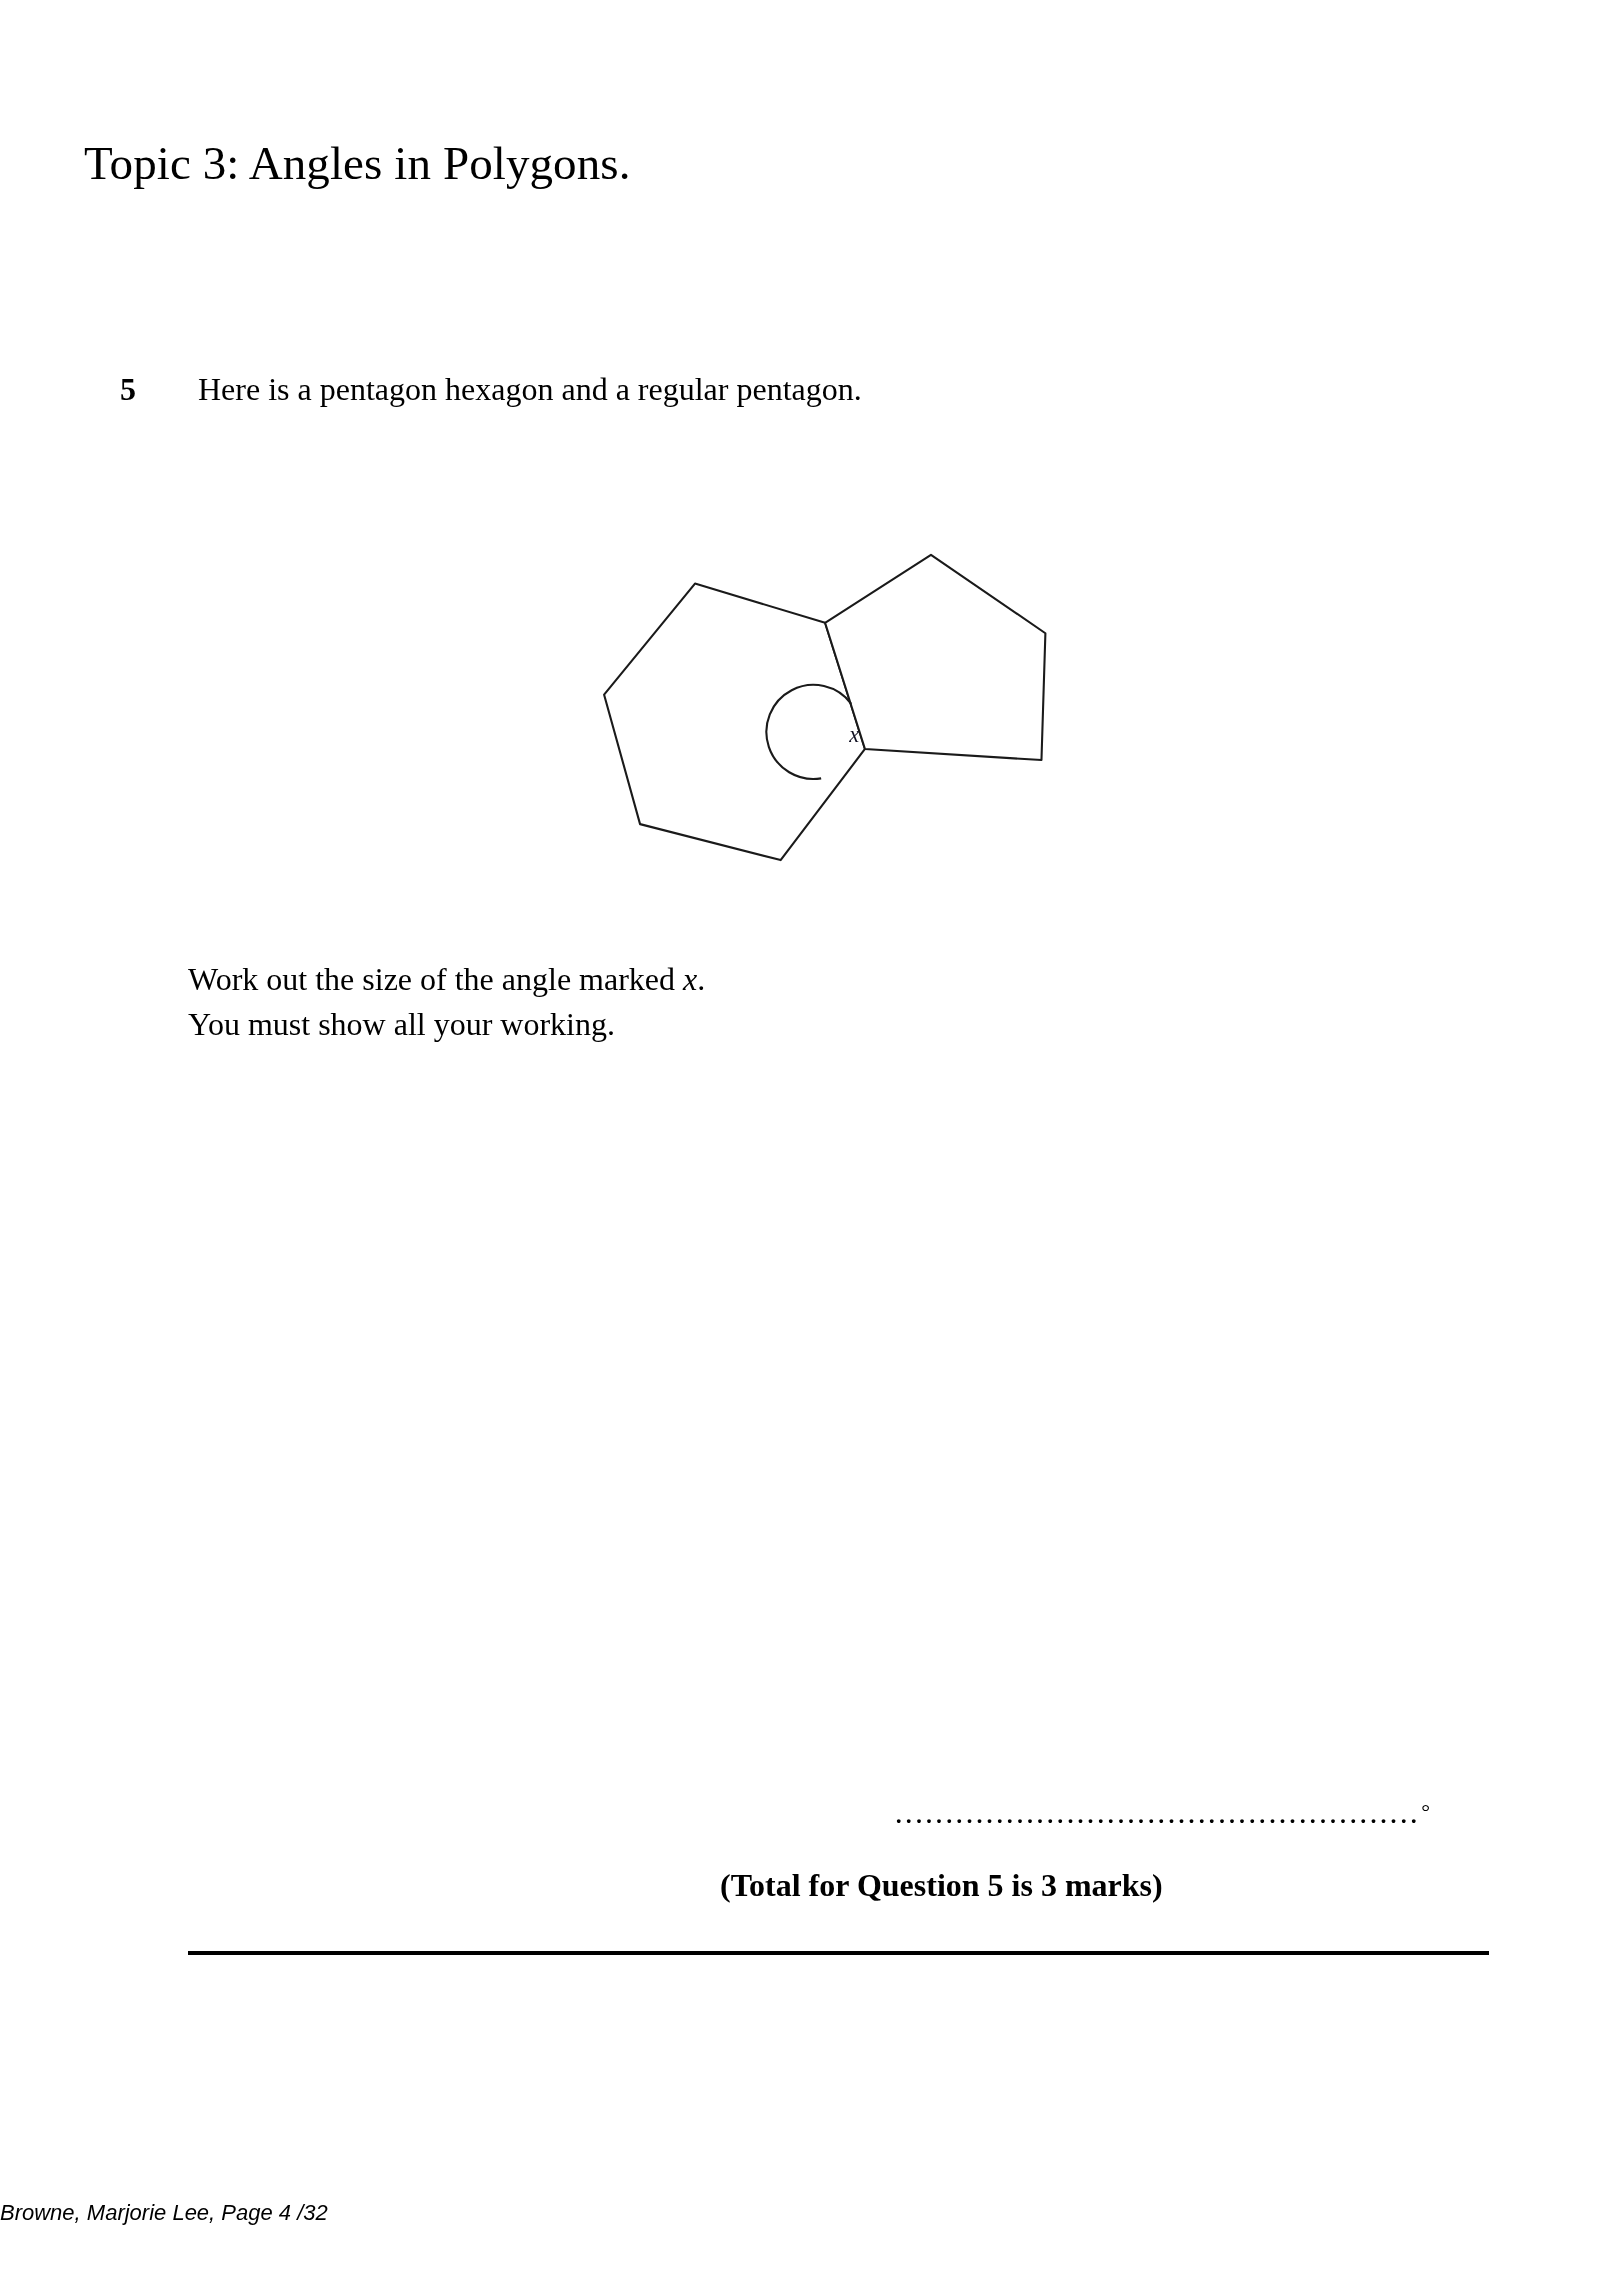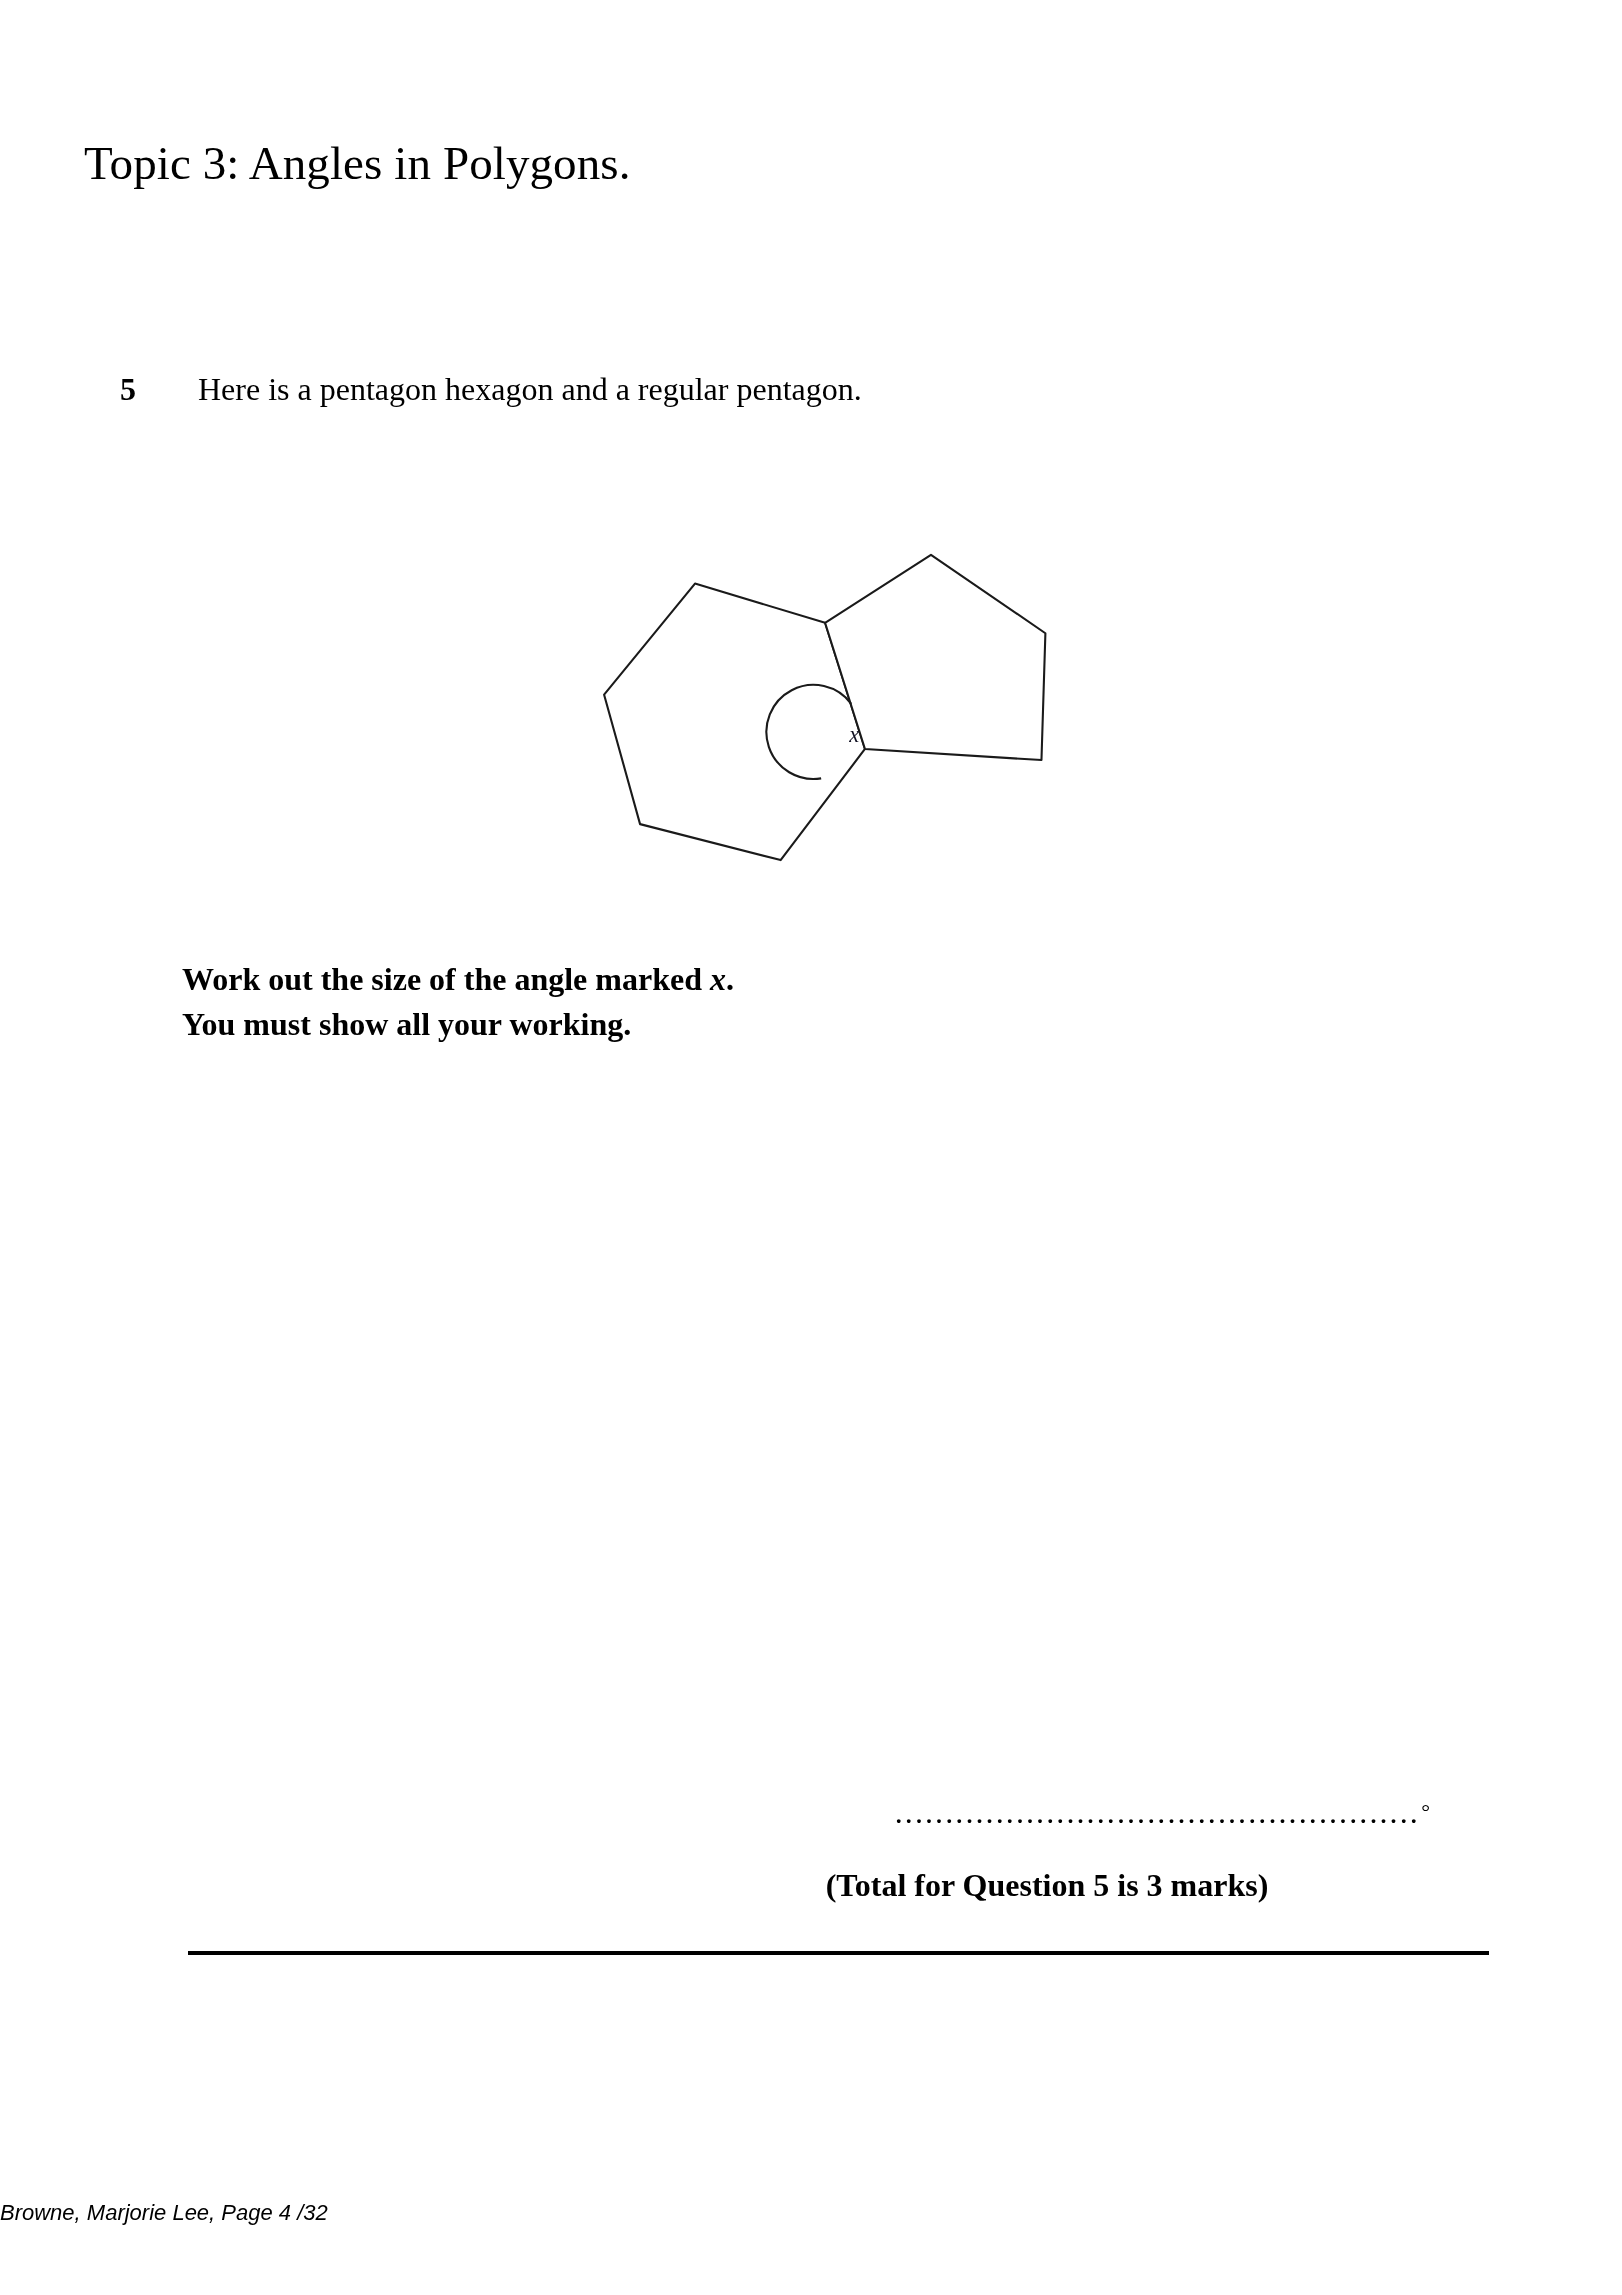--- a/index.html
+++ b/index.html
@@ -63,26 +63,25 @@
   }
   #polygon-figure svg {
     display: block;
     width: 523px;
     height: 380px;
   }
 
   
   #instructions {
     position: absolute;
-    left: 182px;
+    left: 188px;
     top: 957px;
     font-size: 32px;
     line-height: 1.42;
     white-space: nowrap;
-    font-weight: bold;
   }
   #instructions .line { display: block; }
 
   
   #answer-area {
     position: absolute;
     left: 720px;
     top: 1796px;
     width: 710px;
     text-align: right;
@@ -101,24 +100,24 @@
     vertical-align: baseline;
   }
   #answer-degree {
     font-size: 22px;
     vertical-align: super;
     line-height: 1;
     margin-left: 1.3px;
   }
   #question-total {
     position: absolute;
-    left: 692px;
+    left: 720px;
     top: 1867px;
     width: 710px;
-    text-align: center;
+    text-align: left;
     font-size: 32px;
     font-weight: bold;
     white-space: nowrap;
   }
 
   
   #section-divider {
     position: absolute;
     left: 188px;
     top: 1951px;

